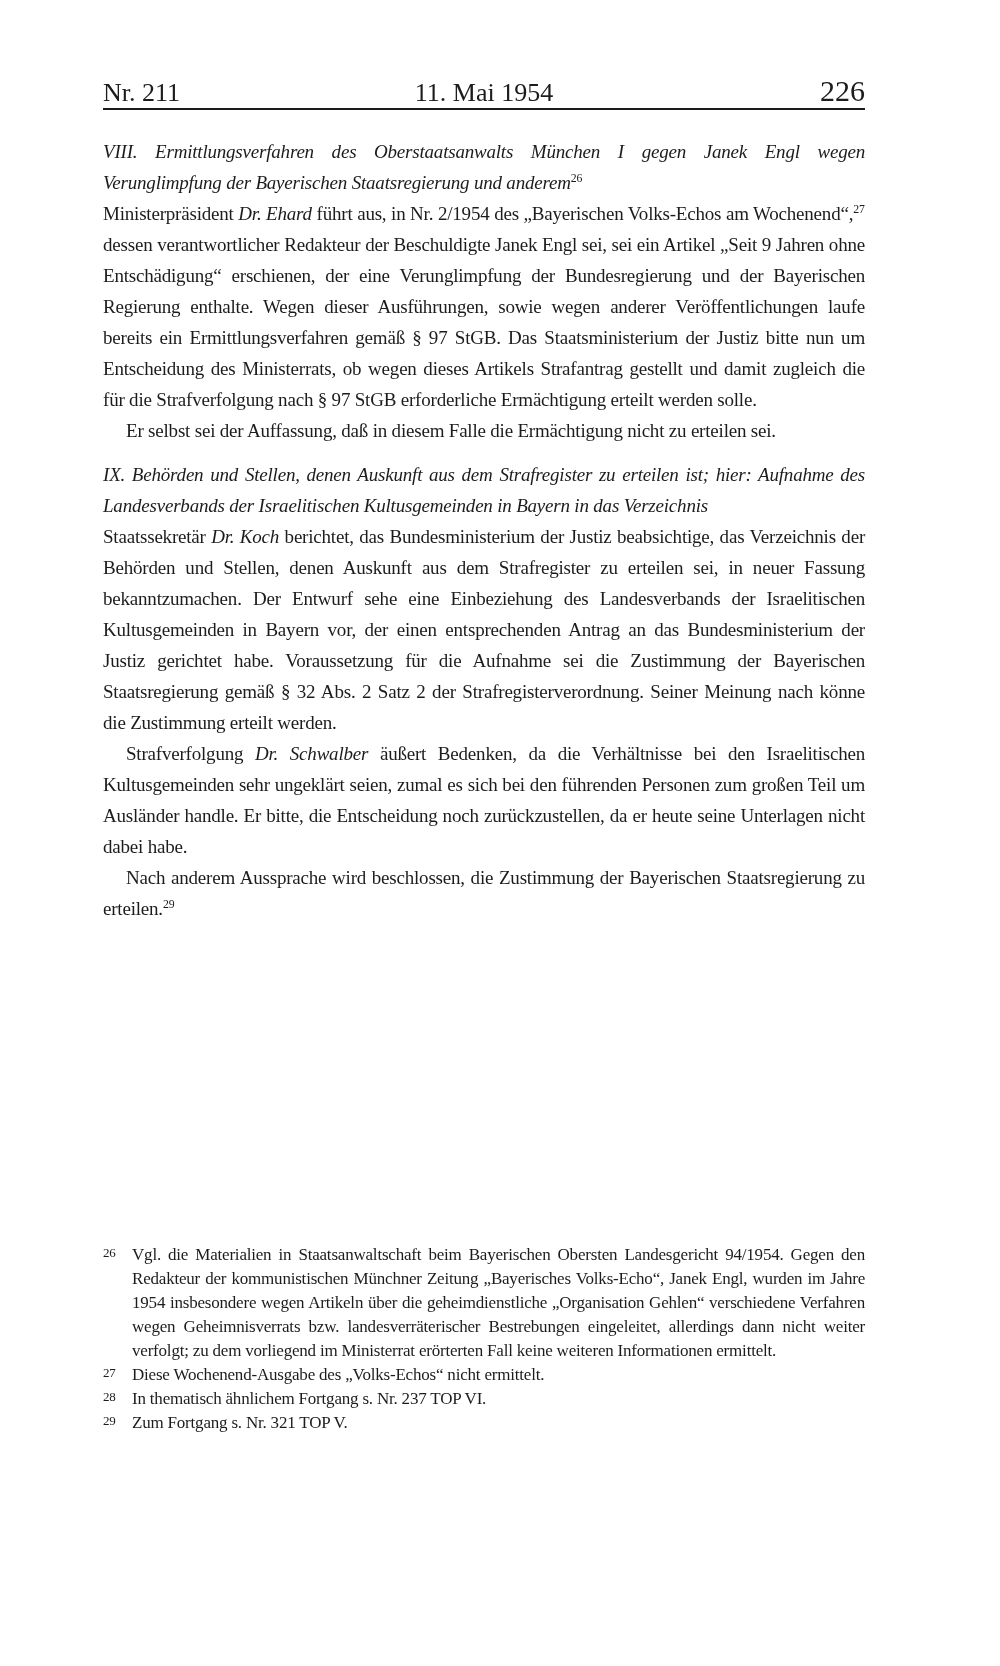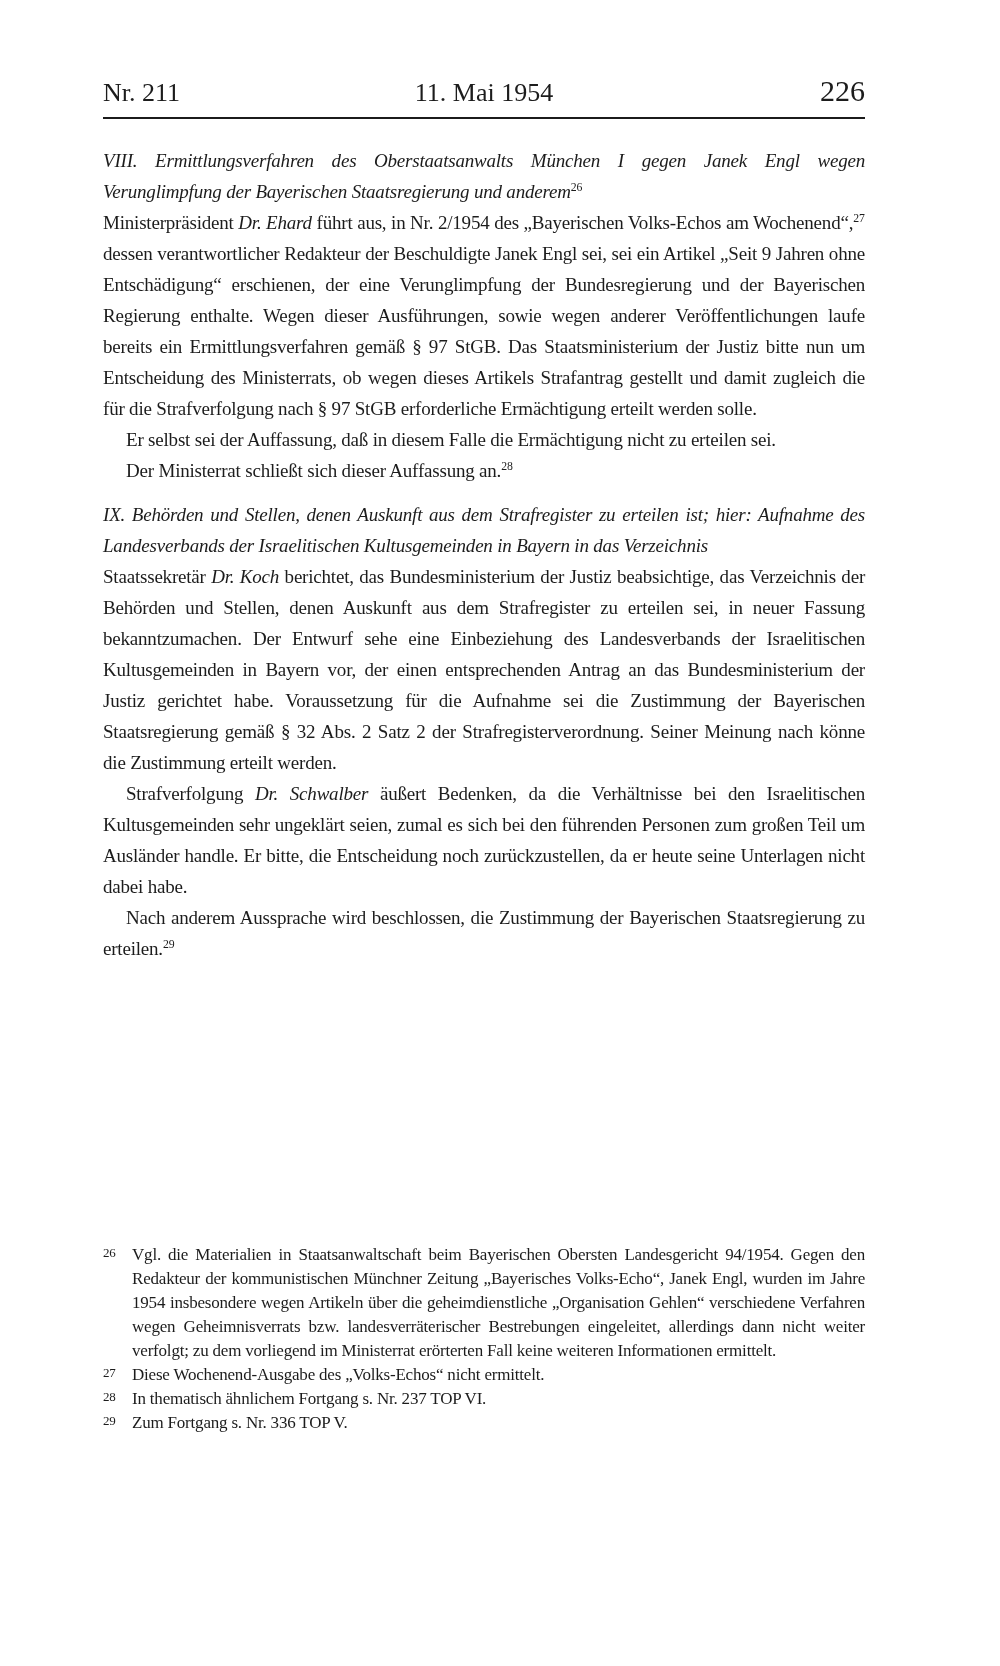--- a/index.html
+++ b/index.html
@@ -15,21 +15,20 @@
   .content {
     position: absolute;
     left: 103px;
     top: 74px;
     width: 762px;
   }
   .header {
     display: grid;
     grid-template-columns: 1fr auto 1fr;
     align-items: baseline;
-    padding-bottom: 9px;
     border-bottom: 2px solid #1b1b1b;
     font-size: 26px;
     line-height: 1.1;
   }
   .header-doc { justify-self: start; }
   .header-date { justify-self: center; }
   .header-page-number { justify-self: end; font-size: 30px; }
 
   .body {
     margin-top: 26px;
@@ -80,26 +79,25 @@
   <div class="content">
     <div class="header">
       <span class="header-doc">Nr. 211</span>
       <span class="header-date">11. Mai 1954</span>
       <span class="header-page-number">226</span>
     </div>
     <div class="body" id="body-blocks">
         <p class="heading"><em>VIII. Ermittlungsverfahren des Oberstaatsanwalts München I gegen Janek Engl wegen Verunglimpfung der Bayerischen Staatsregierung und anderem</em><sup class="fnref">26</sup></p>
         <p class="para"><span>Ministerpräsident </span><em>Dr. Ehard</em><span> führt aus, in Nr. 2/1954 des „Bayerischen Volks-Echos am Wochenend“,</span><sup class="fnref">27</sup><span> dessen verantwortlicher Redakteur der Beschuldigte Janek Engl sei, sei ein Artikel „Seit 9 Jahren ohne Entschädigung“ erschienen, der eine Verunglimpfung der Bundesregierung und der Bayerischen Regierung enthalte. Wegen dieser Ausführungen, sowie wegen anderer Veröffentlichungen laufe bereits ein Ermittlungsverfahren gemäß § 97 StGB. Das Staatsministerium der Justiz bitte nun um Entscheidung des Ministerrats, ob wegen dieses Artikels Strafantrag gestellt und damit zugleich die für die Strafverfolgung nach § 97 StGB erforderliche Ermächtigung erteilt werden solle.</span></p>
         <p class="para indent"><span>Er selbst sei der Auffassung, daß in diesem Falle die Ermächtigung nicht zu erteilen sei.</span></p>
-        <p class="para indent"><span>Der Ministerrat schließt sich dieser Auffassung an.</span><sup class="fnref">28</sup></p>
         <p class="heading space-before"><em>IX. Behörden und Stellen, denen Auskunft aus dem Strafregister zu erteilen ist; hier: Aufnahme des Landesverbands der Israelitischen Kultusgemeinden in Bayern in das Verzeichnis</em></p>
         <p class="para"><span>Staatssekretär </span><em>Dr. Koch</em><span> berichtet, das Bundesministerium der Justiz beabsichtige, das Verzeichnis der Behörden und Stellen, denen Auskunft aus dem Strafregister zu erteilen sei, in neuer Fassung bekanntzumachen. Der Entwurf sehe eine Einbeziehung des Landesverbands der Israelitischen Kultusgemeinden in Bayern vor, der einen entsprechenden Antrag an das Bundesministerium der Justiz gerichtet habe. Voraussetzung für die Aufnahme sei die Zustimmung der Bayerischen Staatsregierung gemäß § 32 Abs. 2 Satz 2 der Strafregisterverordnung. Seiner Meinung nach könne die Zustimmung erteilt werden.</span></p>
         <p class="para indent"><span>Strafverfolgung </span><em>Dr. Schwalber</em><span> äußert Bedenken, da die Verhältnisse bei den Israelitischen Kultusgemeinden sehr ungeklärt seien, zumal es sich bei den führenden Personen zum großen Teil um Ausländer handle. Er bitte, die Entscheidung noch zurückzustellen, da er heute seine Unterlagen nicht dabei habe.</span></p>
         <p class="para indent"><span>Nach anderem Aussprache wird beschlossen, die Zustimmung der Bayerischen Staatsregierung zu erteilen.</span><sup class="fnref">29</sup></p>
       </div>
   </div>
   <div class="footnotes" id="footnotes">
       <div class="footnote"><span class="marker">26</span><span class="footnote-text">Vgl. die Materialien in Staatsanwaltschaft beim Bayerischen Obersten Landesgericht 94/1954. Gegen den Redakteur der kommunistischen Münchner Zeitung „Bayerisches Volks-Echo“, Janek Engl, wurden im Jahre 1954 insbesondere wegen Artikeln über die geheimdienstliche „Organisation Gehlen“ verschiedene Verfahren wegen Geheimnisverrats bzw. landesverräterischer Bestrebungen eingeleitet, allerdings dann nicht weiter verfolgt; zu dem vorliegend im Ministerrat erörterten Fall keine weiteren Informationen ermittelt.</span></div>
       <div class="footnote"><span class="marker">27</span><span class="footnote-text">Diese Wochenend-Ausgabe des „Volks-Echos“ nicht ermittelt.</span></div>
       <div class="footnote"><span class="marker">28</span><span class="footnote-text">In thematisch ähnlichem Fortgang s. Nr. 237 TOP VI.</span></div>
-      <div class="footnote"><span class="marker">29</span><span class="footnote-text">Zum Fortgang s. Nr. 336 TOP V.</span></div>
+      <div class="footnote"><span class="marker">29</span><span class="footnote-text">Zum Fortgang s. Nr. 321 TOP V.</span></div>
     </div>
 </div>
 
 </body></html>

